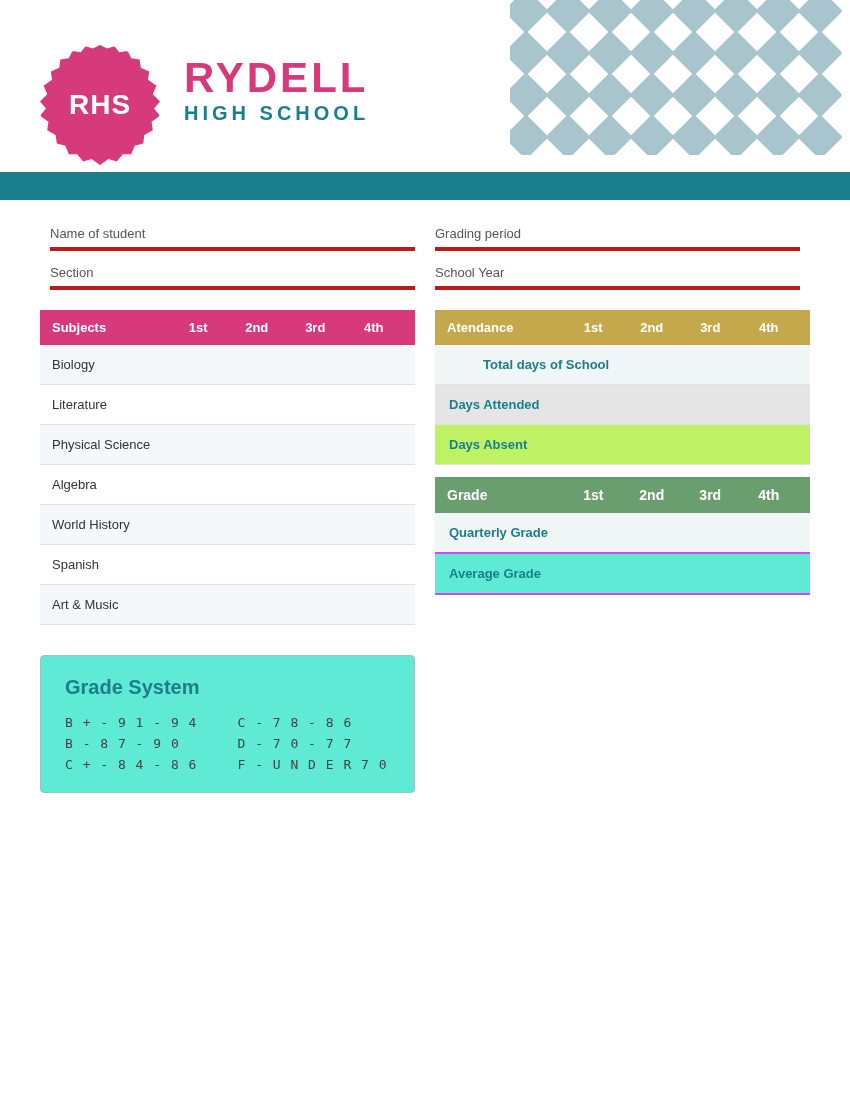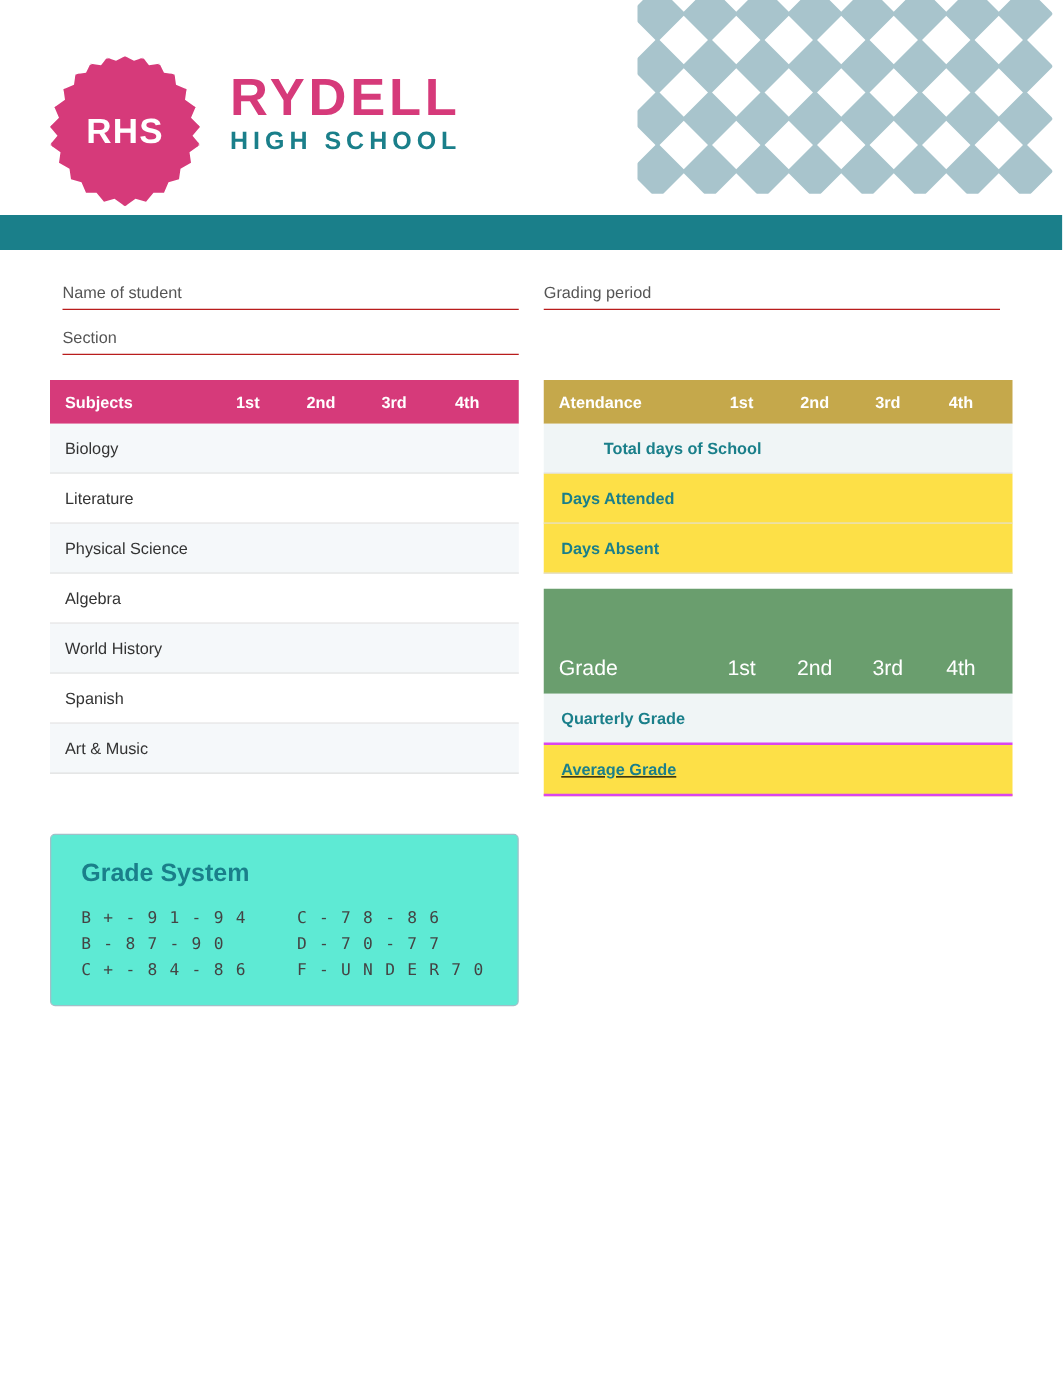--- a/index.html
+++ b/index.html
@@ -120,21 +120,21 @@
       padding: 20px 50px 10px;
       display: grid;
       grid-template-columns: 1fr 1fr;
       gap: 8px 20px;
     }
 
     .info-row {
       display: flex;
       align-items: center;
       padding: 6px 0;
-      border-bottom: 1px solid #b91c1c;
+      border-bottom: 4px solid #b91c1c;
     }
 
     .info-label {
       font-size: 13px;
       color: #555;
       min-width: 140px;
     }
 
     
     .main-content {
@@ -227,24 +227,23 @@
     .grade-header {
       background: #6a9e6e;
       color: #fff;
       display: grid;
       grid-template-columns: 2fr 1fr 1fr 1fr 1fr;
       padding: 10px 12px;
       margin-top: 12px;
     }
 
     .grade-header span {
-      font-size: 17px;
-      font-weight: 400;
+      font-size: 14px;
+      font-weight: 700;
       text-align: center;
-      margin-top: 44px;
     }
 
     .grade-header span:first-child {
       text-align: left;
     }
 
     .grade-row {
       display: flex;
       align-items: center;
       padding: 12px 14px;
@@ -370,20 +369,23 @@
 
 <div class="info-section">
   <div class="info-row">
     <span class="info-label">Name of student</span>
   </div>
   <div class="info-row">
     <span class="info-label">Grading period</span>
   </div>
   <div class="info-row">
     <span class="info-label">Section</span>
+  </div>
+  <div class="info-row">
+    <span class="info-label">School Year</span>
   </div>
 </div>
 
 <div class="main-content">
 
   <div>
     <div class="subjects-header">
       <span>Subjects</span>
       <span>1st</span>
       <span>2nd</span>
@@ -449,40 +451,40 @@
       <span>Atendance</span>
       <span>1st</span>
       <span>2nd</span>
       <span>3rd</span>
       <span>4th</span>
     </div>
     <div id="attendance-rows">
         <div class="attendance-row" style="background: rgb(240, 245, 246); padding-left: 48px;">
           <span class="attendance-row-label">Total days of School</span>
         </div>
-        <div class="attendance-row" style="background: #fde047;">
+        <div class="attendance-row" style="background: #e5e5e5;">
           <span class="attendance-row-label">Days Attended</span>
         </div>
-        <div class="attendance-row" style="background: #fde047;">
+        <div class="attendance-row" style="background: #bef264;">
           <span class="attendance-row-label">Days Absent</span>
         </div>
       </div>
 
     <div class="grade-header">
       <span>Grade</span>
       <span>1st</span>
       <span>2nd</span>
       <span>3rd</span>
       <span>4th</span>
     </div>
     <div id="grade-rows">
         <div class="grade-row" style="background: rgb(240, 245, 246);">
           <span class="grade-row-label">Quarterly Grade</span>
         </div>
-        <div class="grade-row" style="background: #fde047; text-decoration: underline;">
+        <div class="grade-row" style="background: #5eead4;">
           <span class="grade-row-label">Average Grade</span>
         </div>
       </div>
   </div>
 </div>
 
 <div class="bottom-section">
 
   <div class="grade-system-box">
     <div class="grade-system-title">Grade System</div>

